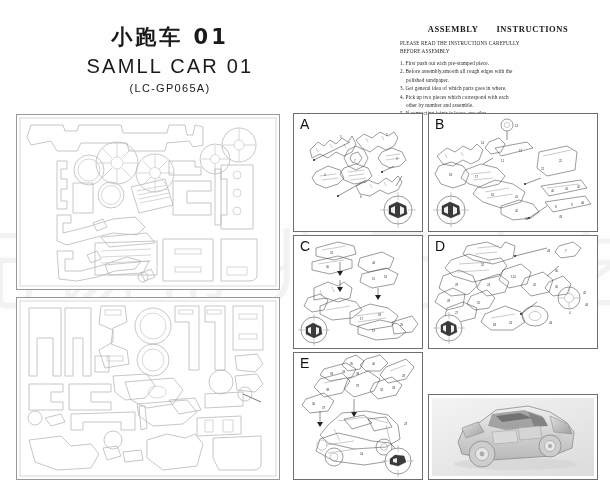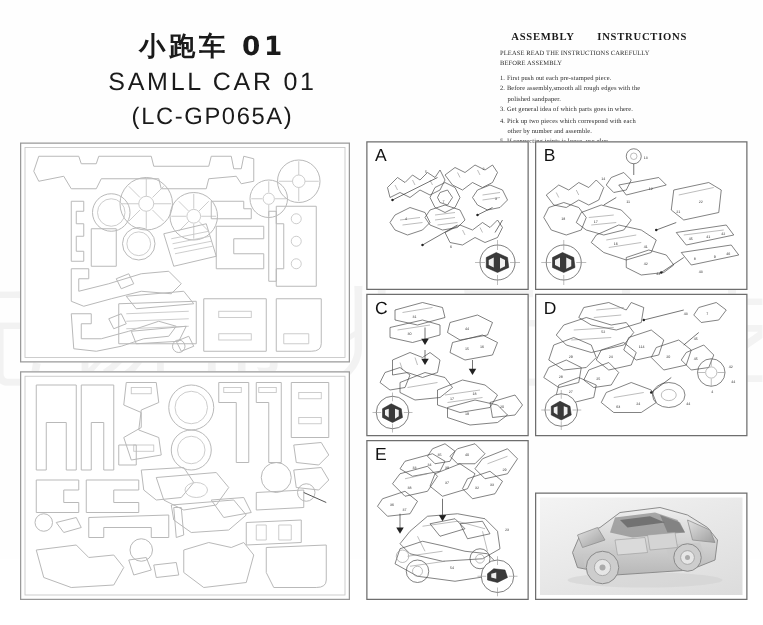--- a/index.html
+++ b/index.html
@@ -13,30 +13,30 @@
     font-size:86px;letter-spacing:16px;color:#000;opacity:.045;
     font-family:"DejaVu Sans",sans-serif;white-space:nowrap;
     pointer-events:none;user-select:none;}
 
   
   #header{position:absolute;left:0;top:0;width:610px;height:108px;}
   .title-block{position:absolute;left:62px;top:24px;width:216px;text-align:center;}
   .t-cn{font-family:"DejaVu Sans",sans-serif;font-size:21px;letter-spacing:3px;
         font-weight:600;line-height:1.25;}
   .t-en{font-size:20px;letter-spacing:2.2px;line-height:1.45;margin-top:2px;}
-  .t-code{font-size:19px;letter-spacing:1.3px;line-height:1.4;}
+  .t-code{font-size:11px;letter-spacing:1.3px;line-height:1.4;}
 
   .cn-block{position:absolute;left:246px;top:26px;width:146px;}
   .cn-head{text-align:center;font-family:"DejaVu Sans",sans-serif;font-size:9.5px;
            font-weight:700;letter-spacing:4px;margin-bottom:5px;}
   .cn-line{font-family:"DejaVu Sans",sans-serif;font-size:6.1px;line-height:1.95;
            letter-spacing:.1px;white-space:nowrap;color:#2a2a2a;}
 
   .en-block{position:absolute;left:400px;top:24px;width:196px;}
-  .en-head{font-family:"Liberation Serif",serif;font-size:8.5px;
+  .en-head{text-align:center;font-family:"Liberation Serif",serif;font-size:8.5px;
            font-weight:700;letter-spacing:.6px;}
   .en-head span{margin:0 9px;}
   .en-note{font-family:"Liberation Serif",serif;font-size:5.2px;line-height:1.62;
            letter-spacing:.1px;margin-top:5px;color:#2b2b2b;}
   .en-list{margin-top:3px;}
   .en-item{font-family:"Liberation Serif",serif;font-size:5.2px;line-height:1.62;
            letter-spacing:.1px;color:#2b2b2b;}
   .en-item .cont{padding-left:6px;display:block;}
 
   

